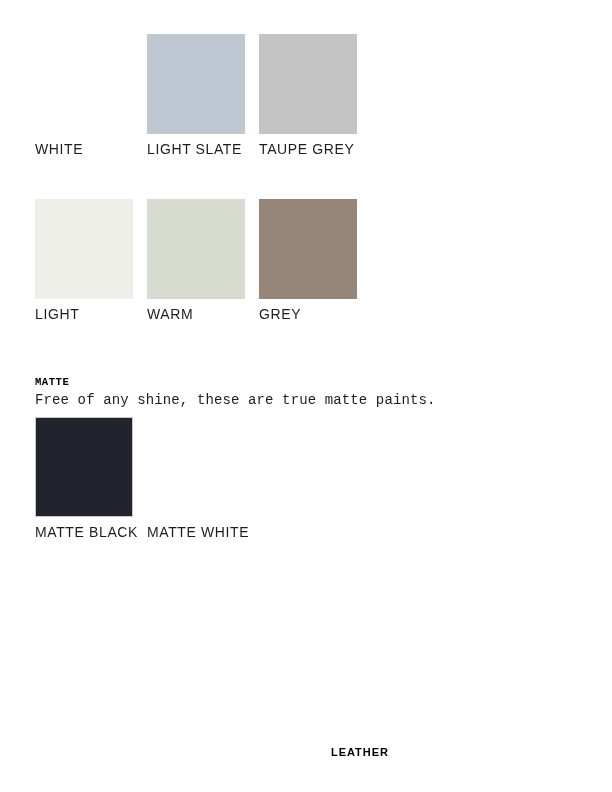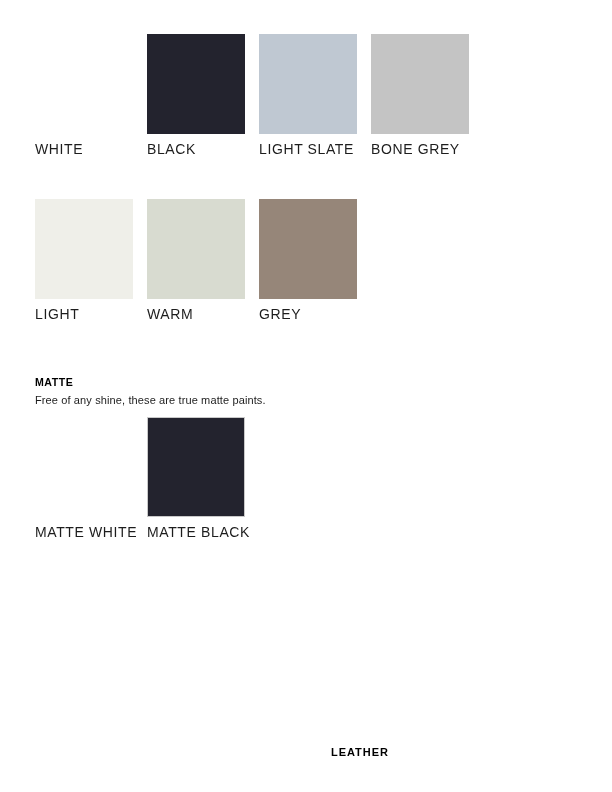--- a/index.html
+++ b/index.html
@@ -64,34 +64,35 @@
   
   #row-gloss  { top: 34px; }
   #row-neutral { top: 199px; }
   #row-matte  { top: 417px; }
 
   
   .section-block {
     position: absolute;
     left: 35px;
     width: 420px;
+    font-family: Liberation Mono, monospace;
   }
   #matte-section { top: 376px; }
 
   .section-title {
     font-size: 10.6px;
     font-weight: bold;
     letter-spacing: 0.5px;
     color: #000000;
     margin: 0;
     line-height: 13px;
   }
 
   .section-desc {
-    font-size: 11px;
+    font-size: 14px;
     font-weight: 400;
     letter-spacing: 0.12px;
     color: #1d1d1d;
     margin: 5px 0 0 0;
     line-height: 12px;
   }
 
   
   .footer-title {
     position: absolute;
@@ -113,34 +114,30 @@
 
 <div class="page">
 
   <div class="swatch-row" id="row-gloss">
 
     <div class="swatch-cell">
       <span class="swatch-chip" style="background-color: rgb(255, 255, 255);"></span>
       <span class="swatch-label">WHITE</span>
     </div>
 
-    <div class="swatch-cell">
-      <span class="swatch-chip" style="background-color: rgb(35, 35, 46);"></span>
-      <span class="swatch-label">BLACK</span>
-    </div>
 
 
     <div class="swatch-cell">
       <span class="swatch-chip" style="background-color: rgb(191, 200, 210);"></span>
       <span class="swatch-label">LIGHT SLATE</span>
     </div>
 
     <div class="swatch-cell">
       <span class="swatch-chip" style="background-color: rgb(196, 196, 196);"></span>
-      <span class="swatch-label">BONE GREY</span>
+      <span class="swatch-label">TAUPE GREY</span>
     </div>
 
   </div>
 
   <div class="swatch-row" id="row-neutral">
 
     <div class="swatch-cell">
       <span class="swatch-chip" style="background-color: rgb(239, 239, 233);"></span>
       <span class="swatch-label">LIGHT</span>
     </div>
@@ -158,26 +155,26 @@
   </div>
 
   <div class="section-block" id="matte-section">
     <p class="section-title">MATTE</p>
     <p class="section-desc">Free of any shine, these are true matte paints.</p>
   </div>
 
   <div class="swatch-row" id="row-matte">
 
     <div class="swatch-cell">
-      <span class="swatch-chip" style="background-color: rgb(255, 255, 255);"></span>
-      <span class="swatch-label">MATTE WHITE</span>
+      <span class="swatch-chip bordered" style="background-color: rgb(35, 35, 46);"></span>
+      <span class="swatch-label">MATTE BLACK</span>
     </div>
 
     <div class="swatch-cell">
-      <span class="swatch-chip bordered" style="background-color: rgb(35, 35, 46);"></span>
-      <span class="swatch-label">MATTE BLACK</span>
+      <span class="swatch-chip" style="background-color: rgb(255, 255, 255);"></span>
+      <span class="swatch-label">MATTE WHITE</span>
     </div>
 
   </div>
 
   <p class="footer-title">LEATHER</p>
 
 </div>
 
 </body></html>

